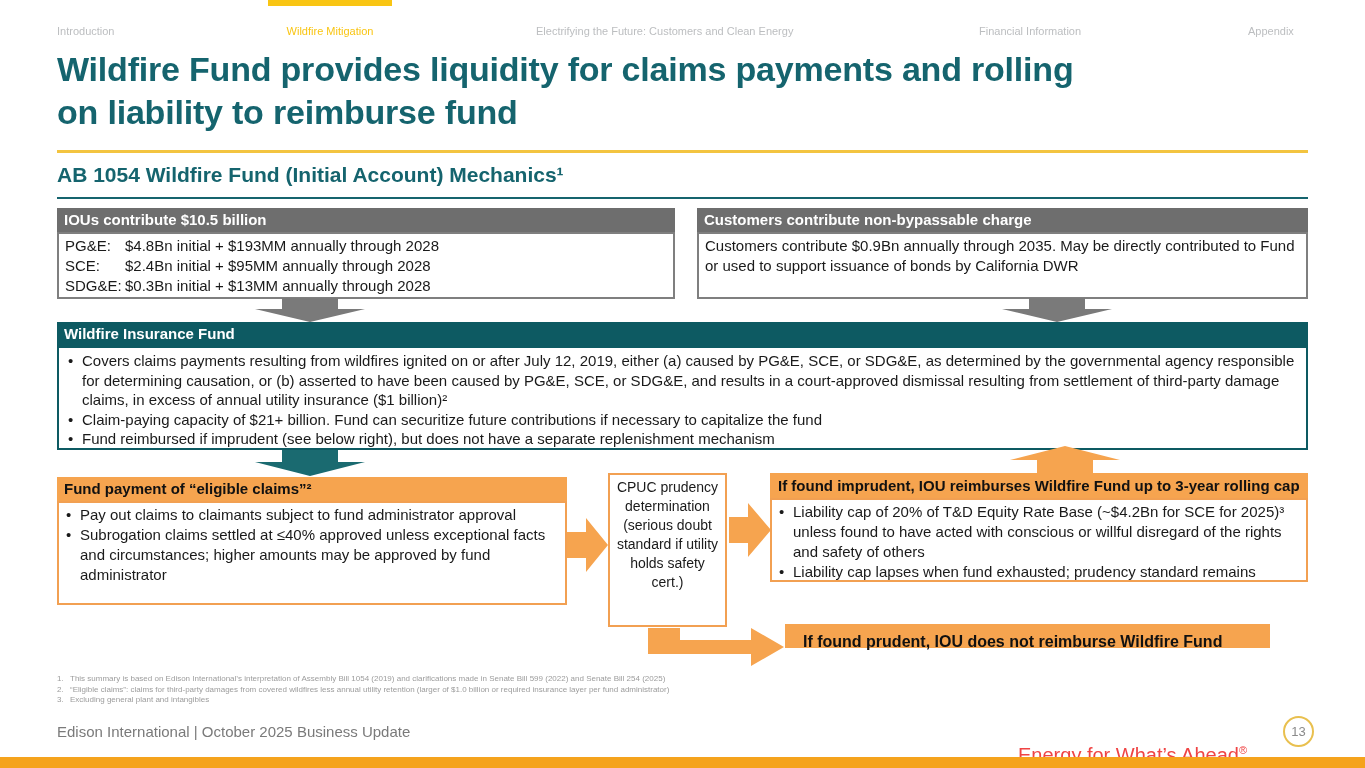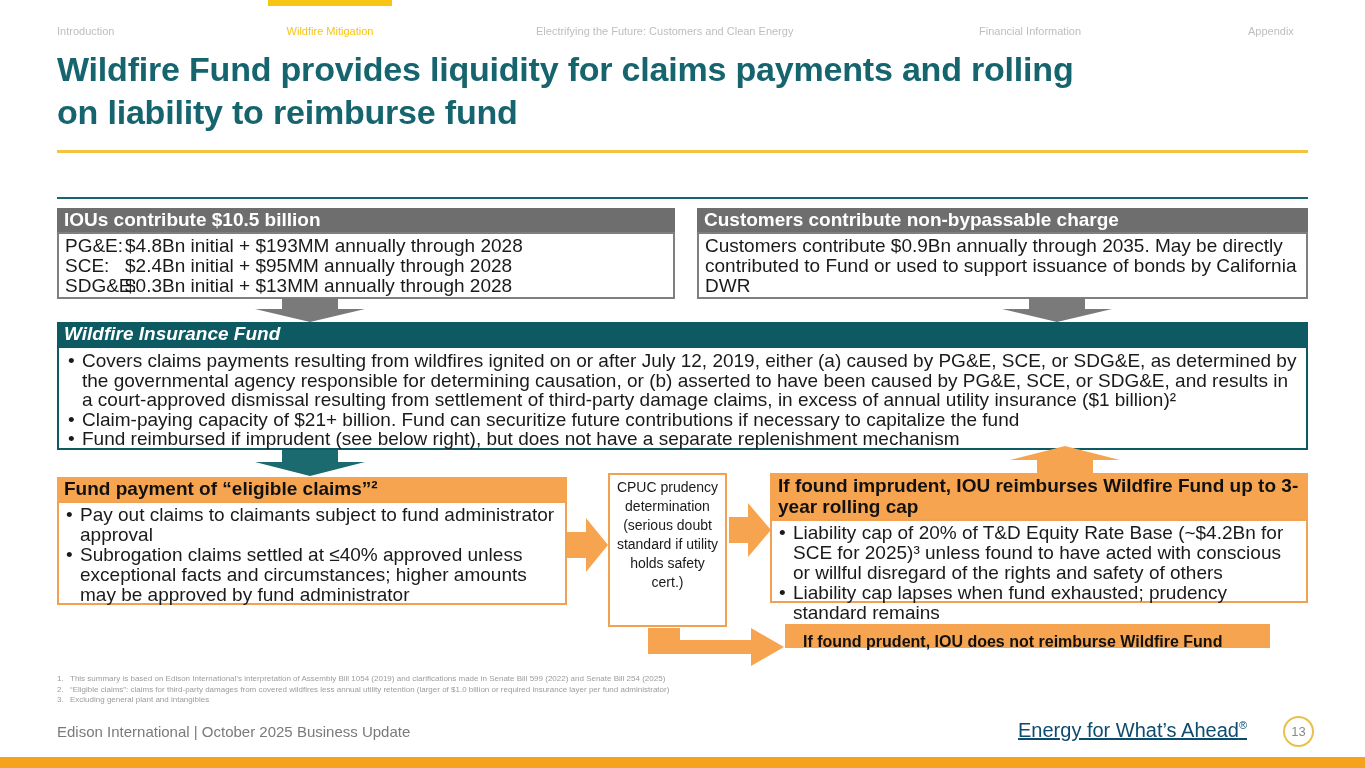--- a/index.html
+++ b/index.html
@@ -18,24 +18,24 @@
 
   
   .title{position:absolute;left:57px;top:48px;width:1262px;margin:0;font-size:34px;font-weight:bold;
          color:#15646e;line-height:1.26;letter-spacing:-0.2px;}
   .title span{display:block;}
   .gold-divider{position:absolute;left:57px;top:150px;width:1251px;height:3px;background:#f3c440;}
   .section-heading{position:absolute;left:57px;top:163px;margin:0;font-size:21px;font-weight:bold;color:#15646e;}
   .teal-underline{position:absolute;left:57px;top:197px;width:1251px;height:2px;background:#15646e;}
 
   
-  .box{position:absolute;font-size:19px;line-height:20px;}
+  .box{position:absolute;font-size:15px;line-height:20px;}
   .hdr{font-weight:bold;padding:1px 7px;height:22px;line-height:22px;white-space:nowrap;overflow:hidden;}
   .hdr.gray{background:#6e6e6e;color:#ffffff;}
-  .hdr.teal{background:#0d5a62;color:#ffffff;font-style:italic;}
+  .hdr.teal{background:#0d5a62;color:#ffffff;}
   .hdr.orange{background:#f6a44f;color:#111111;}
   .hdr.two-line{white-space:normal;height:auto;line-height:21px;padding:2px 8px;}
   .bd{background:#ffffff;padding:2px 6px;box-sizing:border-box;}
   .bd.gray{border:2px solid #7f7f7f;}
   .bd.teal{border:2px solid #0d5a62;padding:3px 8px;}
   .bd.orange{border:2px solid #f2a052;}
 
   .box-iou{left:57px;top:208px;width:618px;}
   .box-iou .bd{height:67px;}
   .iourow{display:flex;}
@@ -59,21 +59,21 @@
   .prudent{position:absolute;left:785px;top:624px;width:485px;height:24px;background:#f6a44f;
            font-weight:bold;font-size:16px;line-height:36px;padding-left:18px;box-sizing:border-box;color:#111;}
 
   .arrow{position:absolute;}
 
   
   .footnotes{position:absolute;left:57px;top:674px;width:980px;}
   .fn{display:flex;font-size:8px;line-height:10.5px;color:#9c9c9c;}
   .fn .n{width:13px;flex:none;}
   .footer-left{position:absolute;left:57px;top:723px;font-size:15px;color:#7a7a7a;}
-  .tagline{position:absolute;right:118px;top:719px;font-size:20px;color:#0c4a6e;text-decoration:underline;}
+  .tagline{position:absolute;right:118px;top:744px;font-size:20px;color:#ef4444;text-decoration:underline;}
   .tagline sup{font-size:11px;}
   .page-circle{position:absolute;left:1283px;top:716px;width:31px;height:31px;border:2px solid #e9c04f;
                border-radius:50%;box-sizing:border-box;display:flex;align-items:center;justify-content:center;
                font-size:13px;color:#8a8a8a;}
   .bottom-bar{position:absolute;left:0;top:757px;width:1365px;height:11px;background:#f5a31c;}
 </style>
 </head>
 <body>
 
 <div class="slide">
@@ -86,20 +86,21 @@
     <div class="tab t3">Financial Information</div>
     <div class="tab t4">Appendix</div>
   </div>
 
   <h1 class="title">
     <span>Wildfire Fund provides liquidity for claims payments and rolling</span>
     <span>on liability to reimburse fund</span>
   </h1>
   <div class="gold-divider"></div>
 
+  <h2 class="section-heading">AB 1054 Wildfire Fund (Initial Account) Mechanics¹</h2>
   <div class="teal-underline"></div>
 
   <div class="box box-iou">
     <div class="hdr gray">IOUs contribute $10.5 billion</div>
     <div class="bd gray">
       <div class="iourow">
         <span class="lb">PG&amp;E:</span>
         <span>$4.8Bn initial + $193MM annually through 2028</span>
       </div>
       <div class="iourow">

